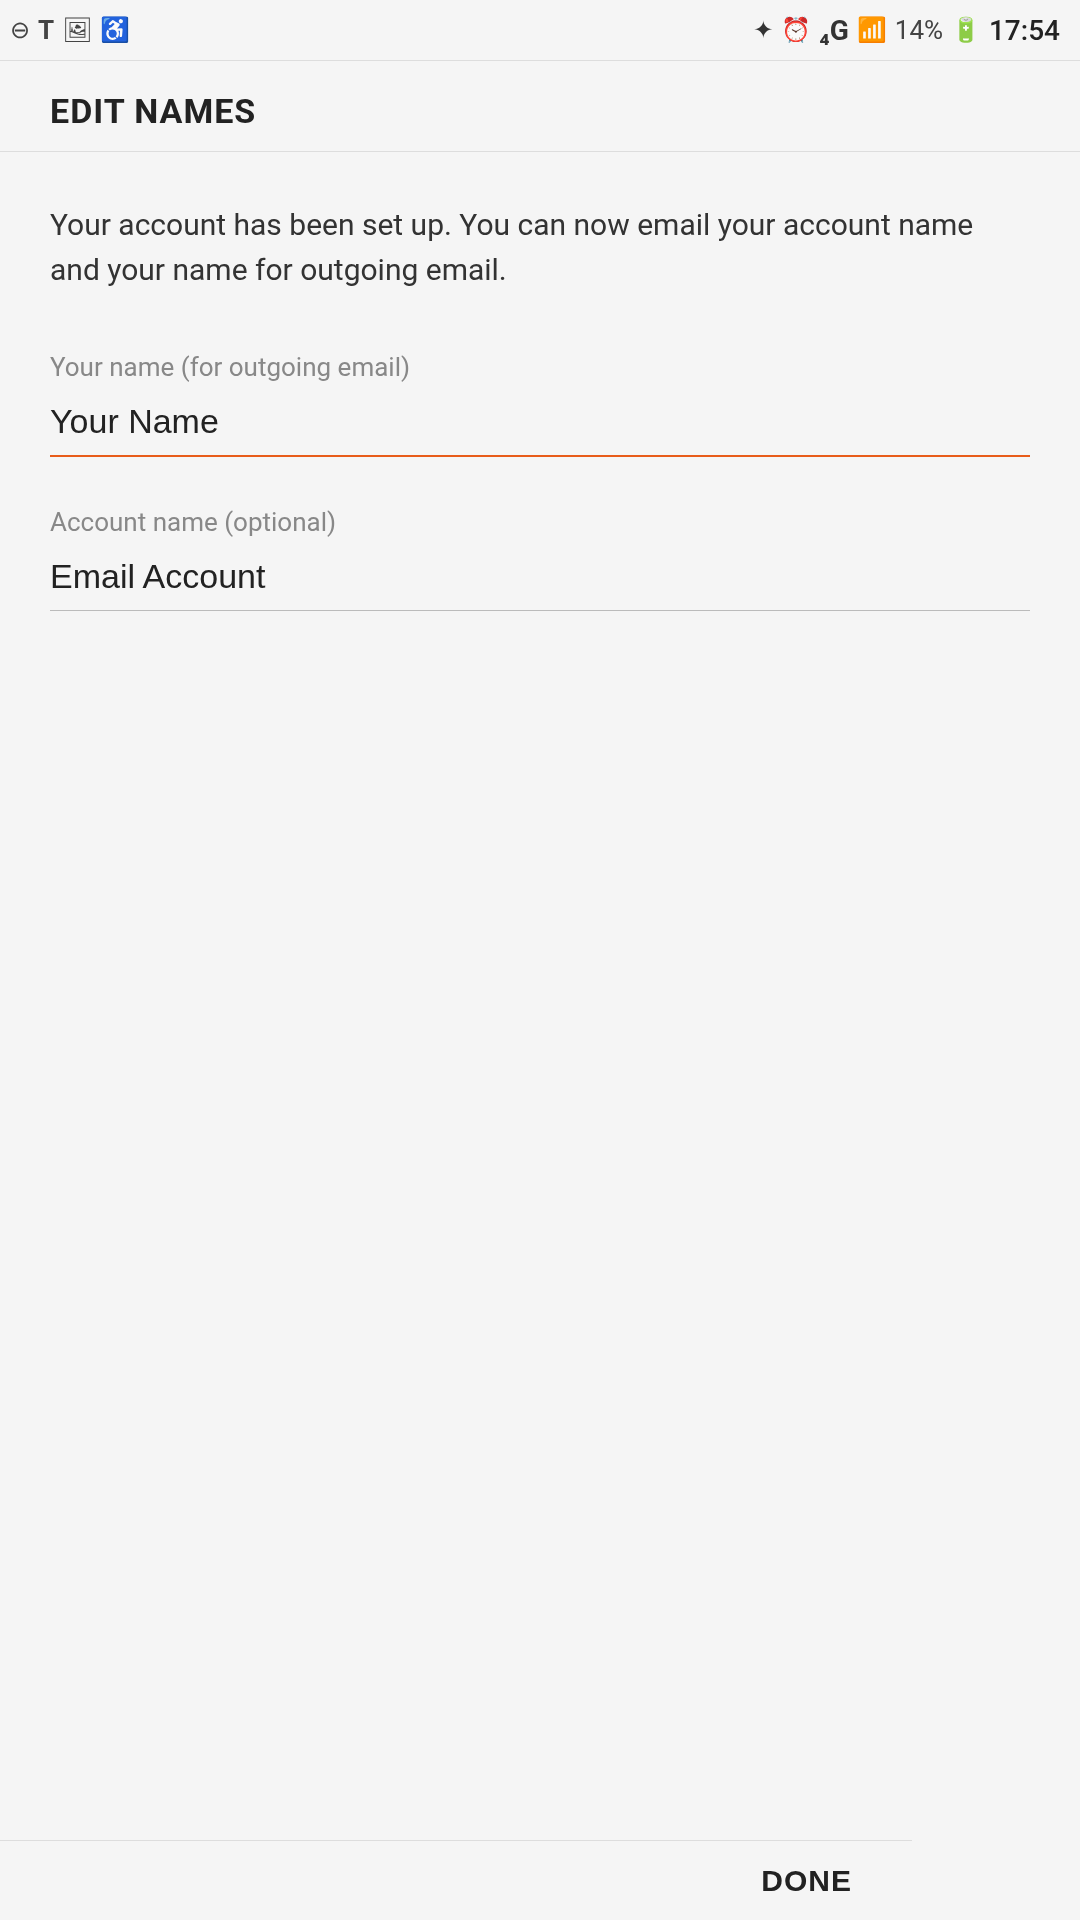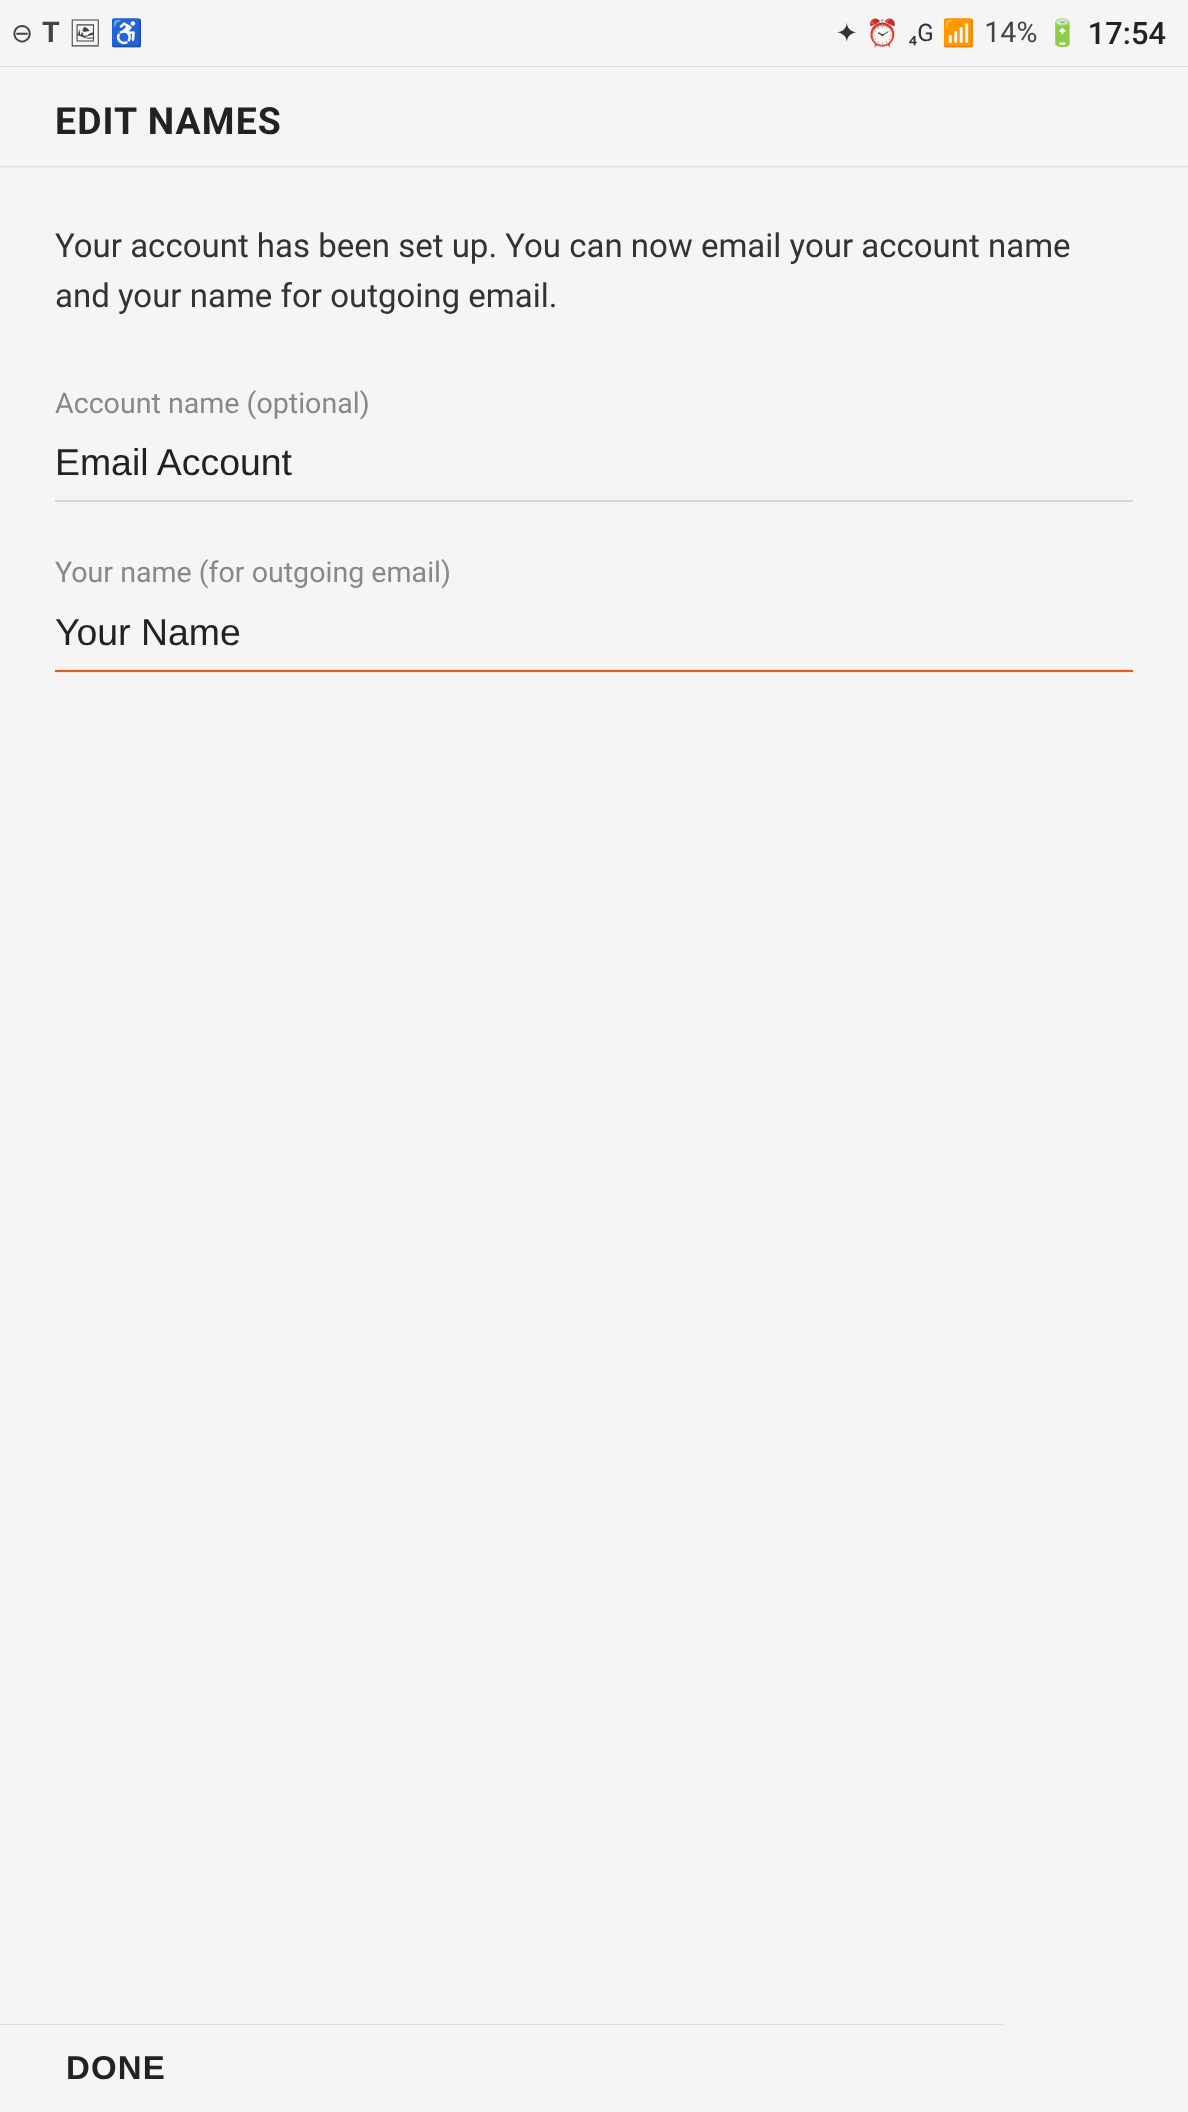--- a/index.html
+++ b/index.html
@@ -133,21 +133,21 @@
     .bottom-bar {
       position: fixed;
       bottom: 0;
       left: 0;
       width: 912px;
       height: 80px;
       background-color: #f5f5f5;
       border-top: 1px solid #ddd;
       display: flex;
       align-items: center;
-      justify-content: flex-start;
+      justify-content: flex-end;
       padding: 0 40px;
     }
 
     .done-button {
       font-size: 30px;
       font-weight: 600;
       color: #222;
       background: none;
       border: none;
       cursor: pointer;
@@ -162,49 +162,49 @@
 <div class="status-bar">
   <div class="status-bar-left">
     <span class="status-icon">⊖</span>
     <span class="status-icon" style="font-weight:bold; font-size:26px;">T</span>
     <span class="status-icon">🖼</span>
     <span class="status-icon" style="font-size:24px;">♿</span>
   </div>
   <div class="status-bar-right">
     <span style="font-size:24px;">✦</span>
     <span style="font-size:24px;">⏰</span>
-    <span style="font-size:22px; font-weight:normal;">₄G</span>
+    <span style="font-size:28px; font-weight:bold;">₄G</span>
     <span style="font-size:24px;">📶</span>
     <span style="font-size:26px; color:#444;">14%</span>
     <span style="font-size:24px;">🔋</span>
     <span class="status-time">17:54</span>
   </div>
 </div>
 
 <div class="top-divider"></div>
 
 <div class="app-bar">
   <span class="app-bar-title">EDIT NAMES</span>
 </div>
 
 <div class="app-bar-divider"></div>
 
 <div class="content">
 
   <p class="description-text">Your account has been set up. You can now email your account name and your name for outgoing email.</p>
-
-  <div class="form-field">
-    <label class="field-label">Account name (optional)</label>
-    <input type="text" class="field-value" value="Email Account" style="">
-  </div>
 
   <div class="form-field">
     <label class="field-label">Your name (for outgoing email)</label>
     <div style="position: relative;">
       <input type="text" class="field-value active" value="Your Name" autofocus="" style="">
     </div>
   </div>
 
+  <div class="form-field">
+    <label class="field-label">Account name (optional)</label>
+    <input type="text" class="field-value" value="Email Account" style="">
+  </div>
+
 </div>
 
 <div class="bottom-bar">
   <button class="done-button">DONE</button>
 </div>
 
 </body></html>

